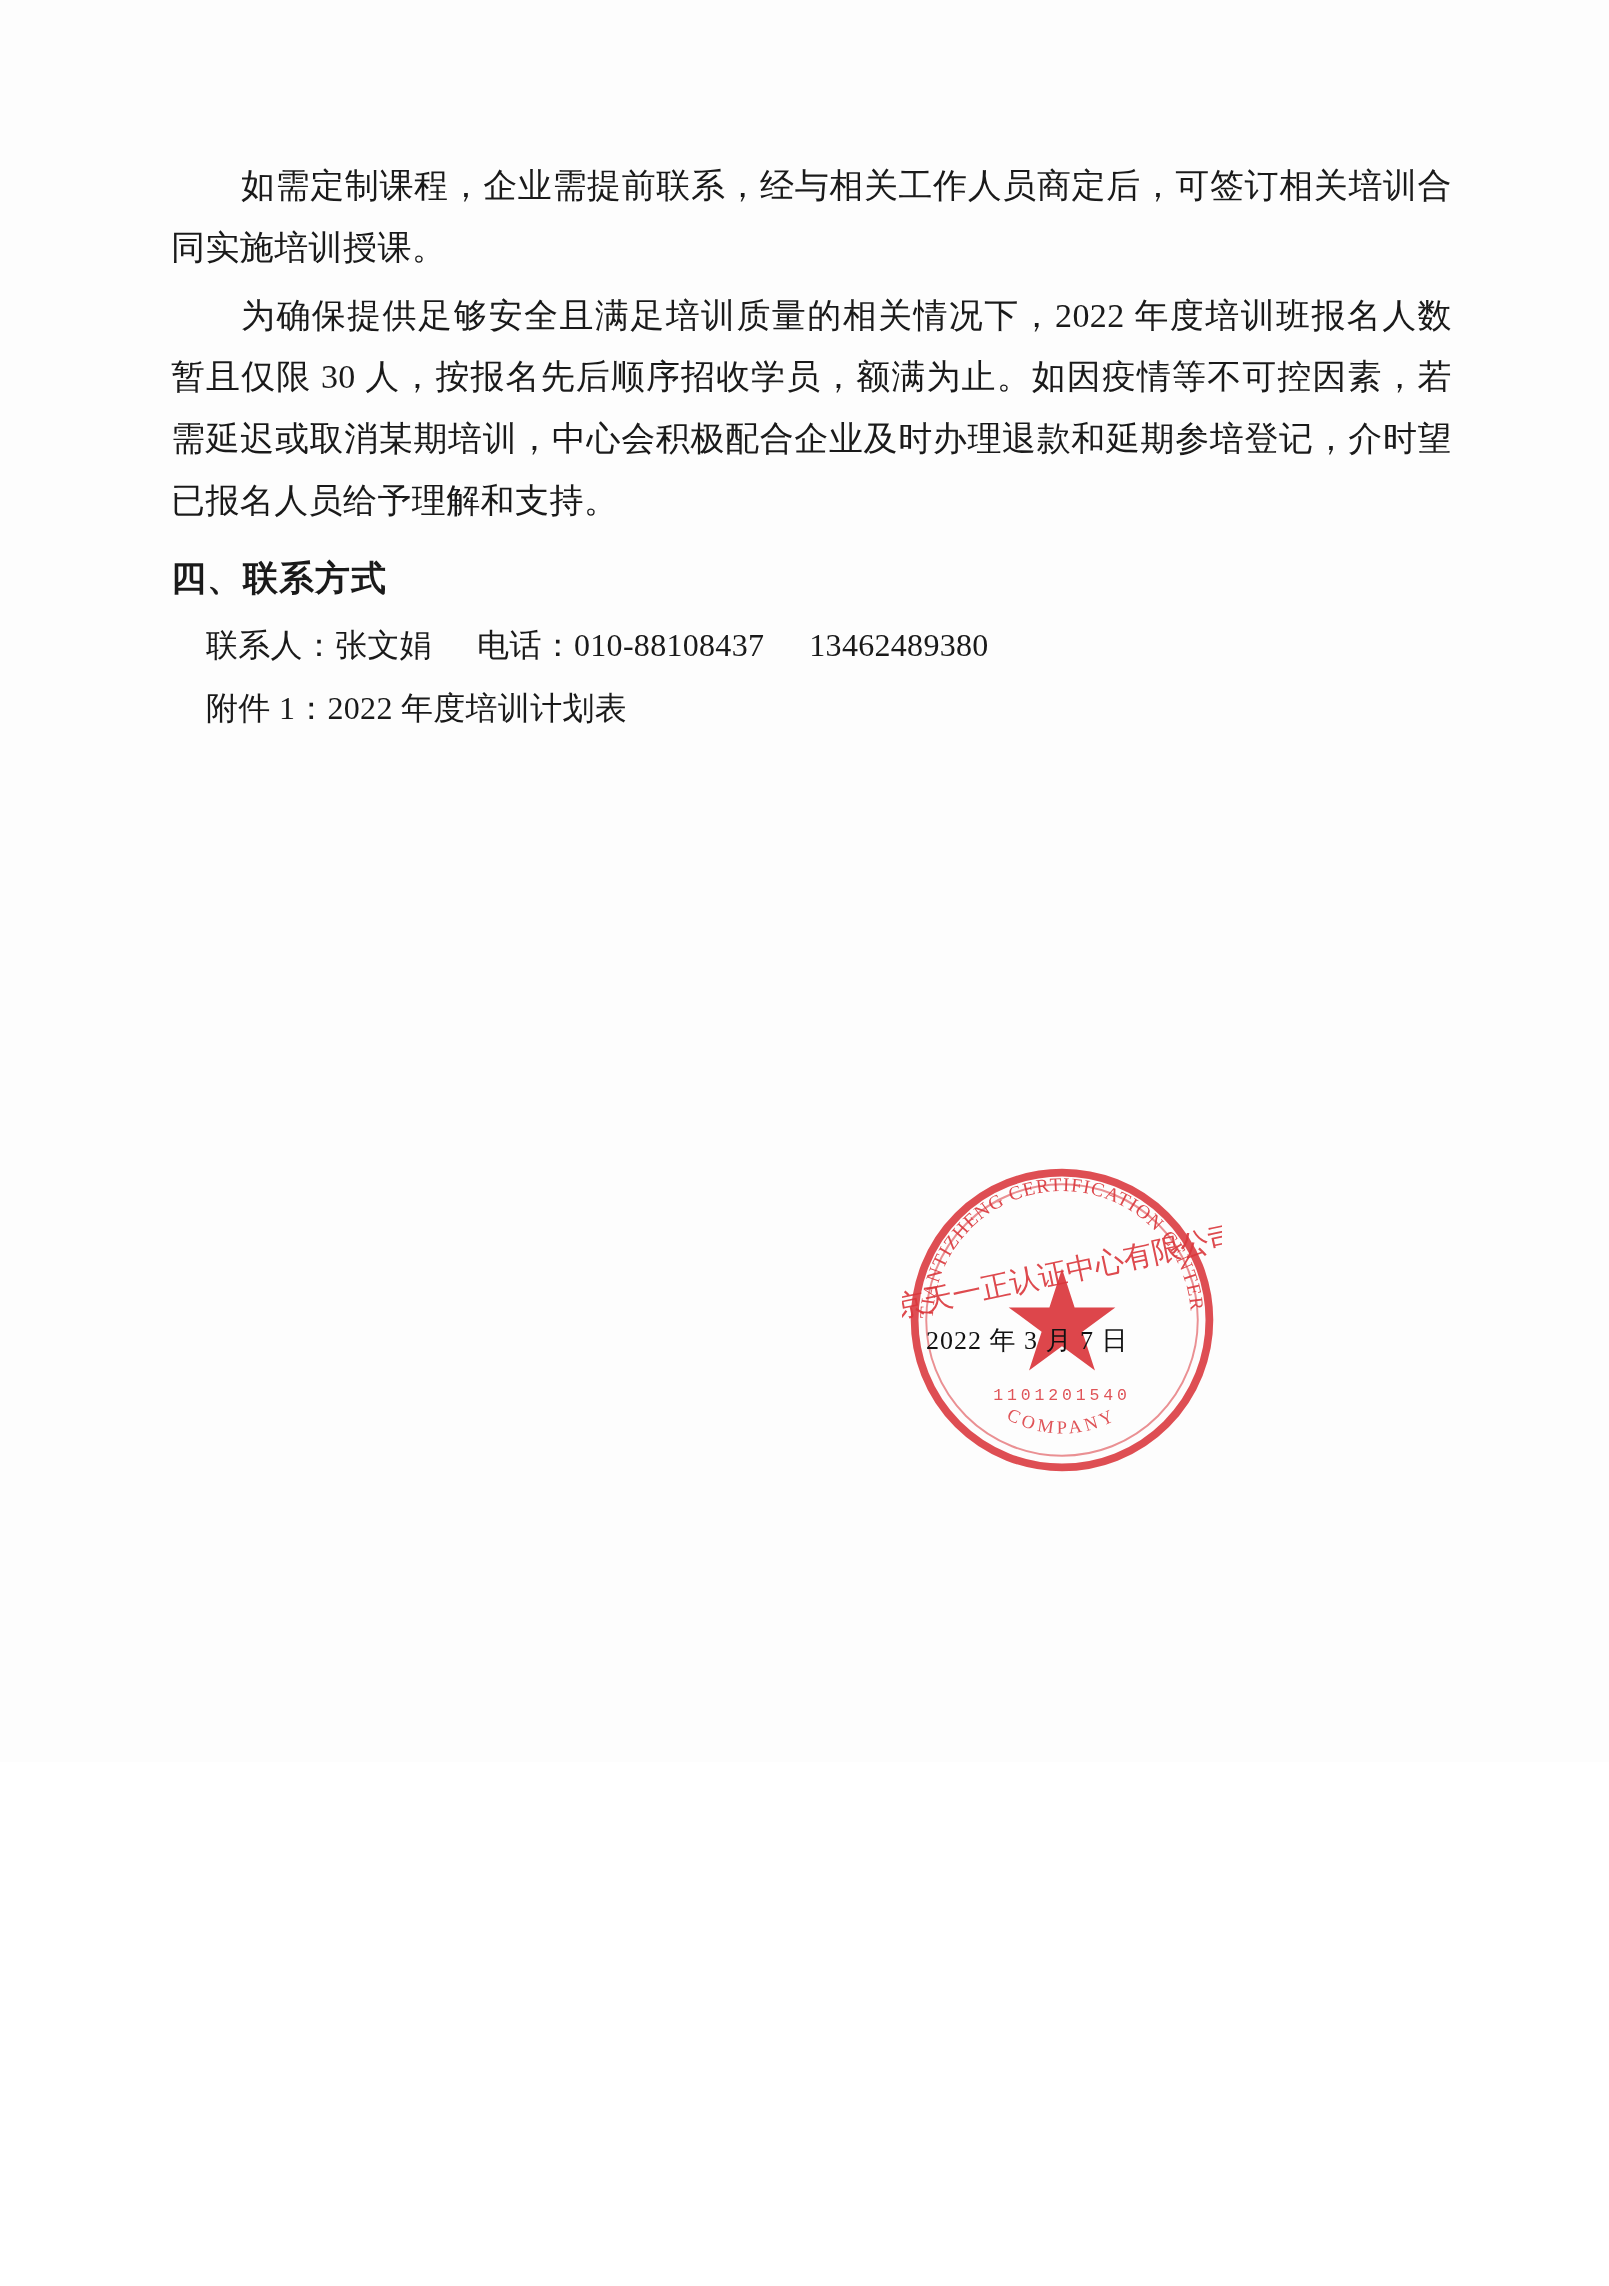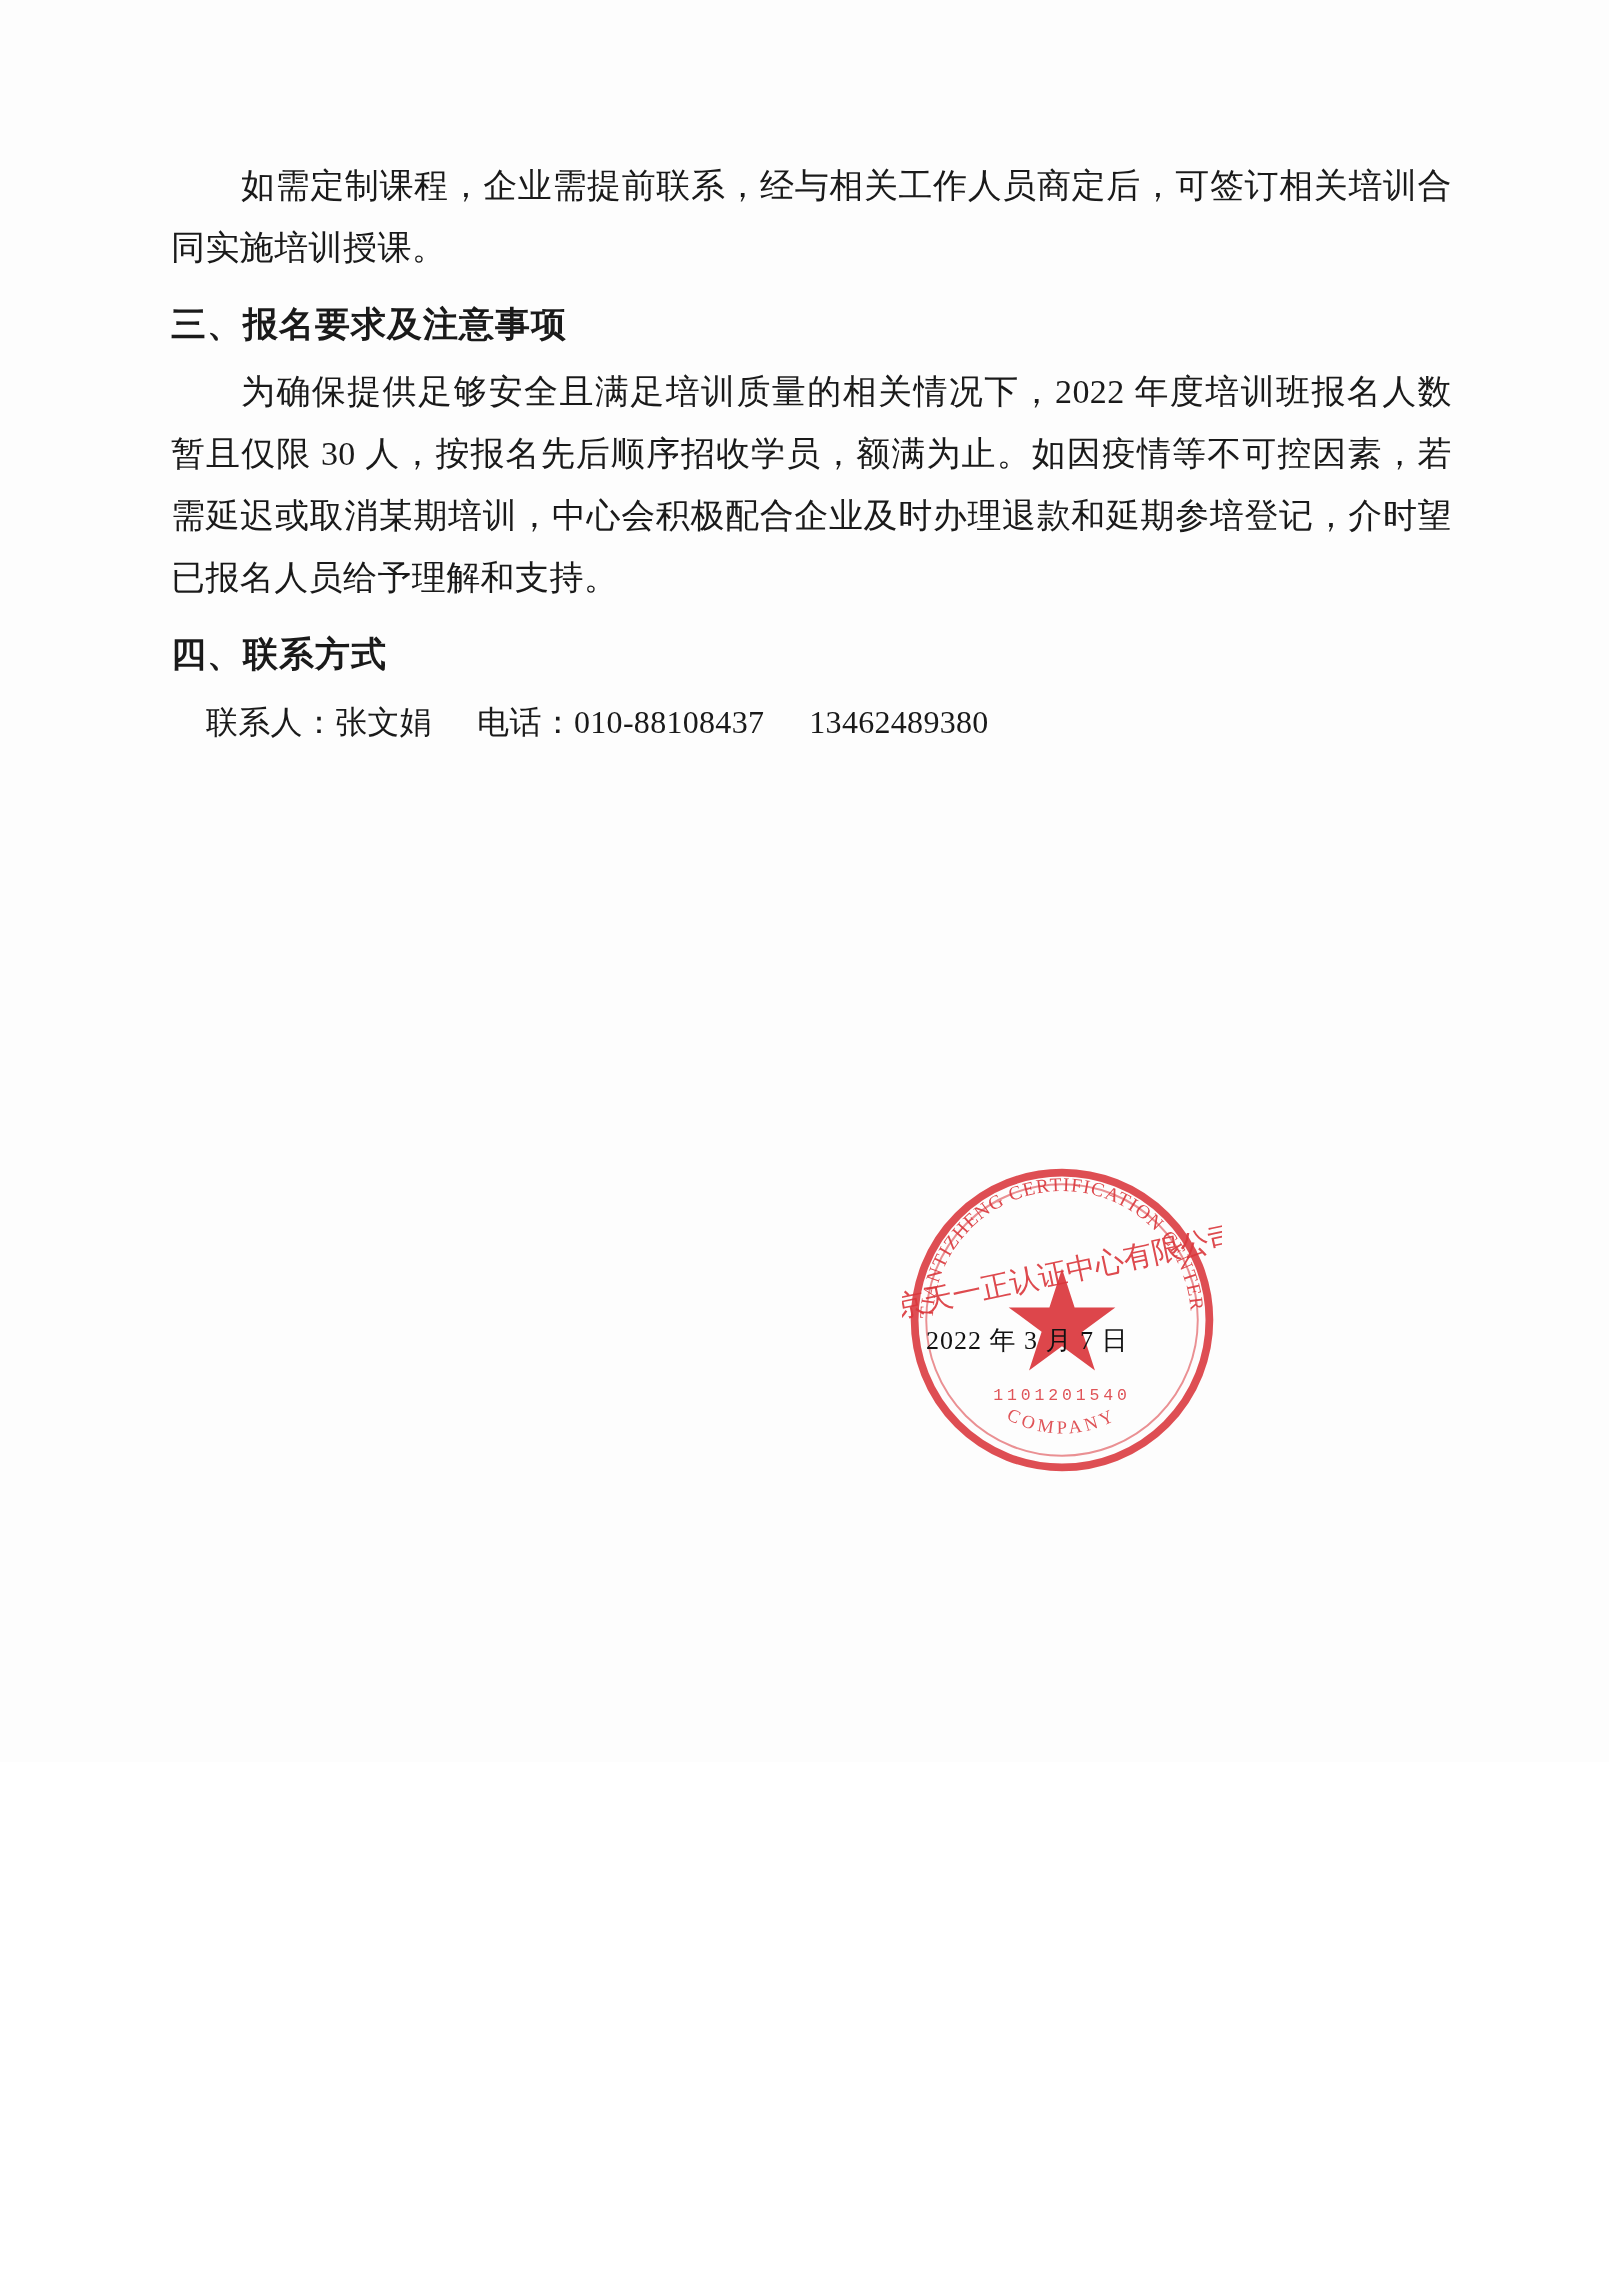--- a/index.html
+++ b/index.html
@@ -86,31 +86,31 @@
   }
 </style>
 </head>
 <body>
 
 <div class="page">
   <div class="content">
 
     <p class="para indent">如需定制课程，企业需提前联系，经与相关工作人员商定后，可签订相关培训合同实施培训授课。</p>
 
-    <h2 class="heading">三、报名要求及注意事项</h2>
 
     <p class="para indent">为确保提供足够安全且满足培训质量的相关情况下，2022 年度培训班报名人数暂且仅限 30 人，按报名先后顺序招收学员，额满为止。如因疫情等不可控因素，若需延迟或取消某期培训，中心会积极配合企业及时办理退款和延期参培登记，介时望已报名人员给予理解和支持。</p>
 
     <h2 class="heading">四、联系方式</h2>
 
     <p class="contact-line">
       <span>联系人：</span><span>张文娟</span><span class="sp-wide"></span><span>电话：</span><span>010-88108437</span><span class="sp-wide"></span><span>13462489380</span>
     </p>
 
 
+    <p class="contact-line">附件 1：2022 年度培训计划表</p>
 
   </div>
 
   <div class="seal-area">
     <svg class="seal" viewBox="0 0 330 330">
       <defs>
         <path id="arcTop" d="M 32,165 A 133,133 0 0 1 298,165"></path>
         <path id="arcBottom" d="M 48,165 A 117,117 0 0 0 282,165"></path>
       </defs>
       <circle cx="165" cy="165" r="152" fill="none" stroke="#d7262b" stroke-width="8" opacity="0.88"></circle>

